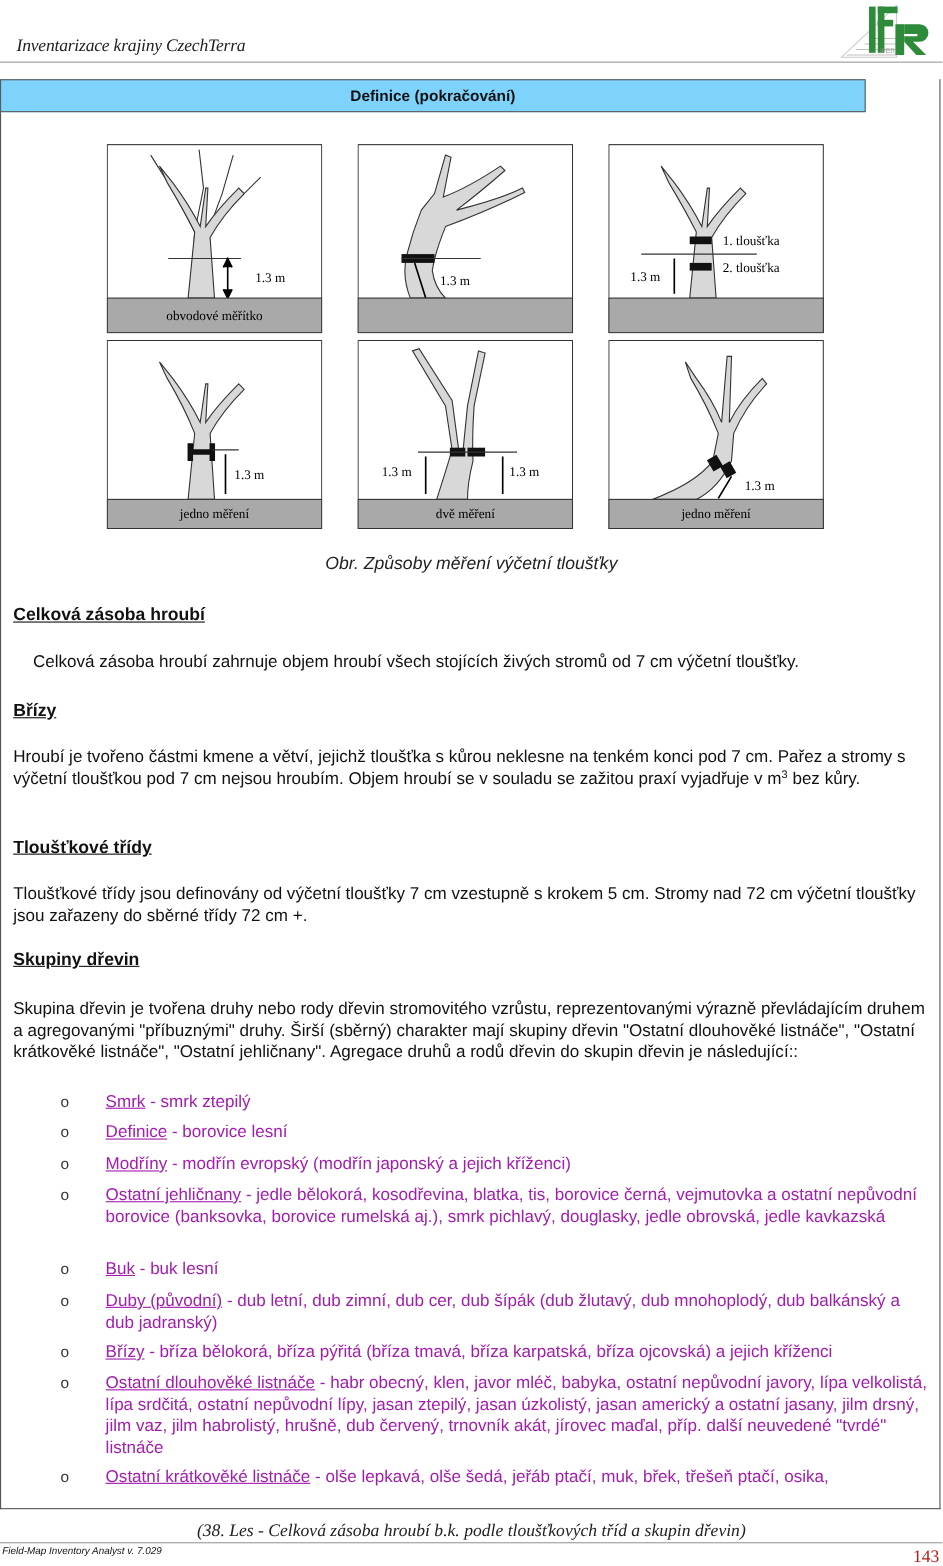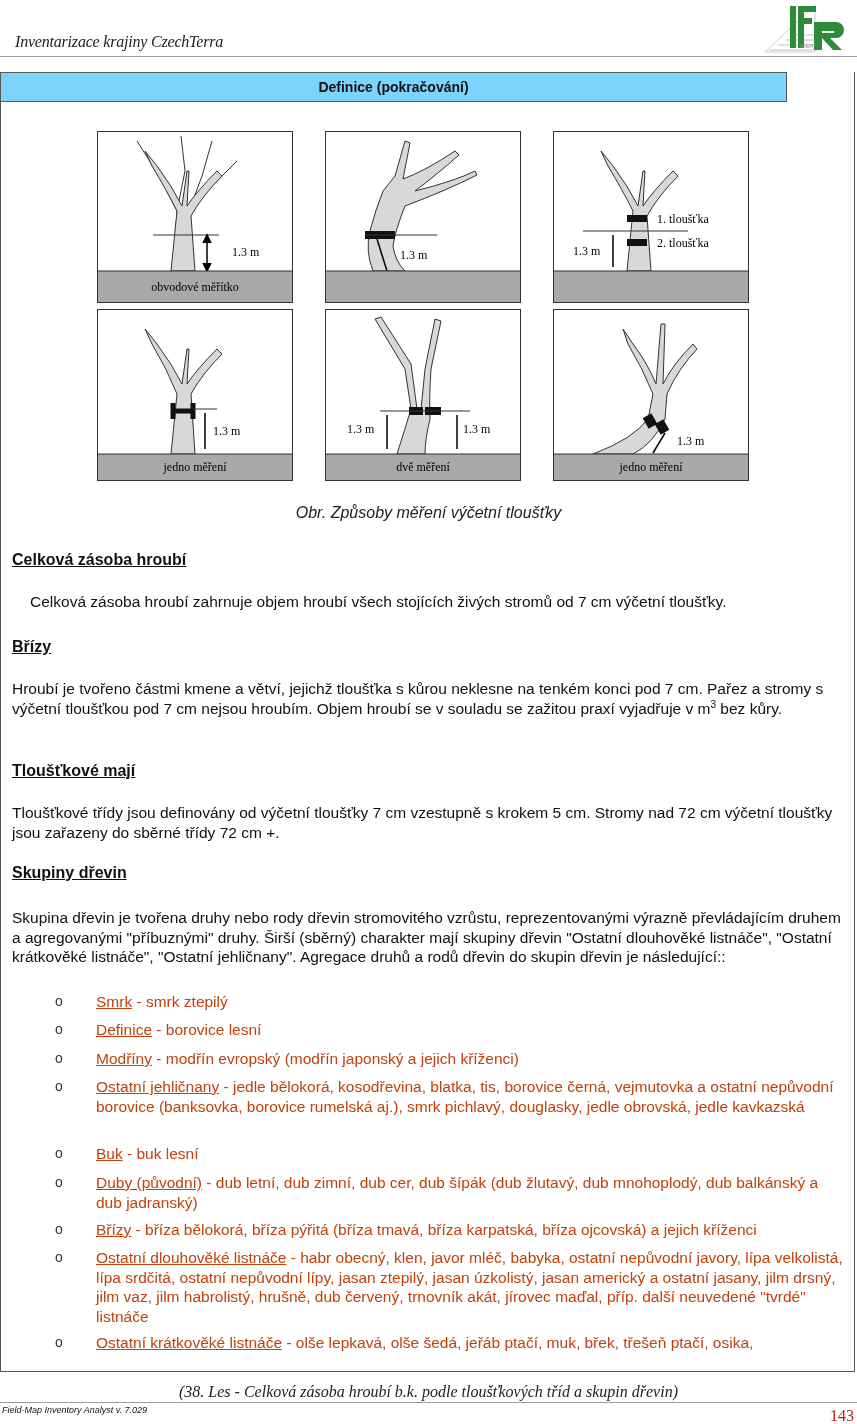--- a/index.html
+++ b/index.html
@@ -20,21 +20,21 @@
   .fig svg { width: 100%; height: 100%; display: block; }
 
   .caption { position: absolute; left: 0; width: 857px; top: 504px; text-align: center;
              font-style: italic; font-size: 16px; color: #222; }
   .section-title { position: absolute; left: 12px; font-weight: bold; text-decoration: underline; font-size: 16px; color: #111; }
   .para { position: absolute; left: 12px; width: 835px; font-size: 15.5px; line-height: 19.5px; color: #111; }
   .para sup { font-size: 10px; line-height: 0; }
 
   .list-item { position: absolute; left: 0; width: 857px; font-size: 15.5px; line-height: 19.5px; }
   .list-item .bullet { position: absolute; left: 55px; top: 0; font-size: 14px; color: #333; }
-  .list-item .body { position: absolute; left: 96px; width: 748px; color: #c2410c; }
+  .list-item .body { position: absolute; left: 96px; width: 748px; color: #a21caf; }
   .list-item .term { text-decoration: underline; }
 
   .footer-caption { position: absolute; left: 0; width: 857px; top: 1383px; text-align: center;
              font-family: "Liberation Serif", serif; font-style: italic; font-size: 16px; color: #222; }
   .footer-rule { position: absolute; left: 0; top: 1402px; width: 857px; height: 1px; background: #9a9a9a; }
   .footer-left { position: absolute; left: 2px; top: 1405px; font-style: italic; font-size: 9px; color: #111; }
   .footer-page { position: absolute; right: 3px; top: 1407px; font-family: "Liberation Serif", serif; font-size: 16px; color: #b91c1c; }
 </style>
 </head>
 <body>
@@ -146,21 +146,21 @@
 </div>
 
 <div class="caption">Obr. Způsoby měření výčetní tloušťky</div>
 
 <div class="section-title" style="top:551px;">Celková zásoba hroubí </div>
 <div class="para" style="top:592px;margin-left:18px;">Celková zásoba hroubí zahrnuje objem hroubí všech stojících živých stromů od 7 cm výčetní tloušťky.</div>
 
 <div class="section-title" style="top:638px;">Břízy</div>
 <div class="para" style="top:679px;"><span>Hroubí je tvořeno částmi kmene a větví, jejichž tloušťka s kůrou neklesne na tenkém konci pod 7 cm. Pařez a stromy s výčetní tloušťkou pod 7 cm nejsou hroubím. Objem hroubí se v souladu se zažitou praxí vyjadřuje v m</span><sup>3</sup><span> bez kůry.</span></div>
 
-<div class="section-title" style="top:762px;">Tloušťkové mají</div>
+<div class="section-title" style="top:762px;">Tloušťkové třídy</div>
 <div class="para" style="top:803px;">Tloušťkové třídy jsou definovány od výčetní tloušťky 7 cm vzestupně s krokem 5 cm. Stromy nad 72 cm výčetní tloušťky jsou zařazeny do sběrné třídy 72 cm +.</div>
 
 <div class="section-title" style="top:864px;">Skupiny dřevin</div>
 <div class="para" style="top:908px;">Skupina dřevin je tvořena druhy nebo rody dřevin stromovitého vzrůstu, reprezentovanými výrazně převládajícím druhem a agregovanými "příbuznými" druhy. Širší (sběrný) charakter mají skupiny dřevin "Ostatní dlouhověké listnáče", "Ostatní krátkověké listnáče", "Ostatní jehličnany". Agregace druhů a rodů dřevin do skupin dřevin je následující::</div>
 
 <div class="list-item" style="top:992px;">
   <span class="bullet">o</span>
   <div class="body"><span class="term">Smrk</span><span> - smrk ztepilý</span></div>
 </div>
 <div class="list-item" style="top:1020px;">

